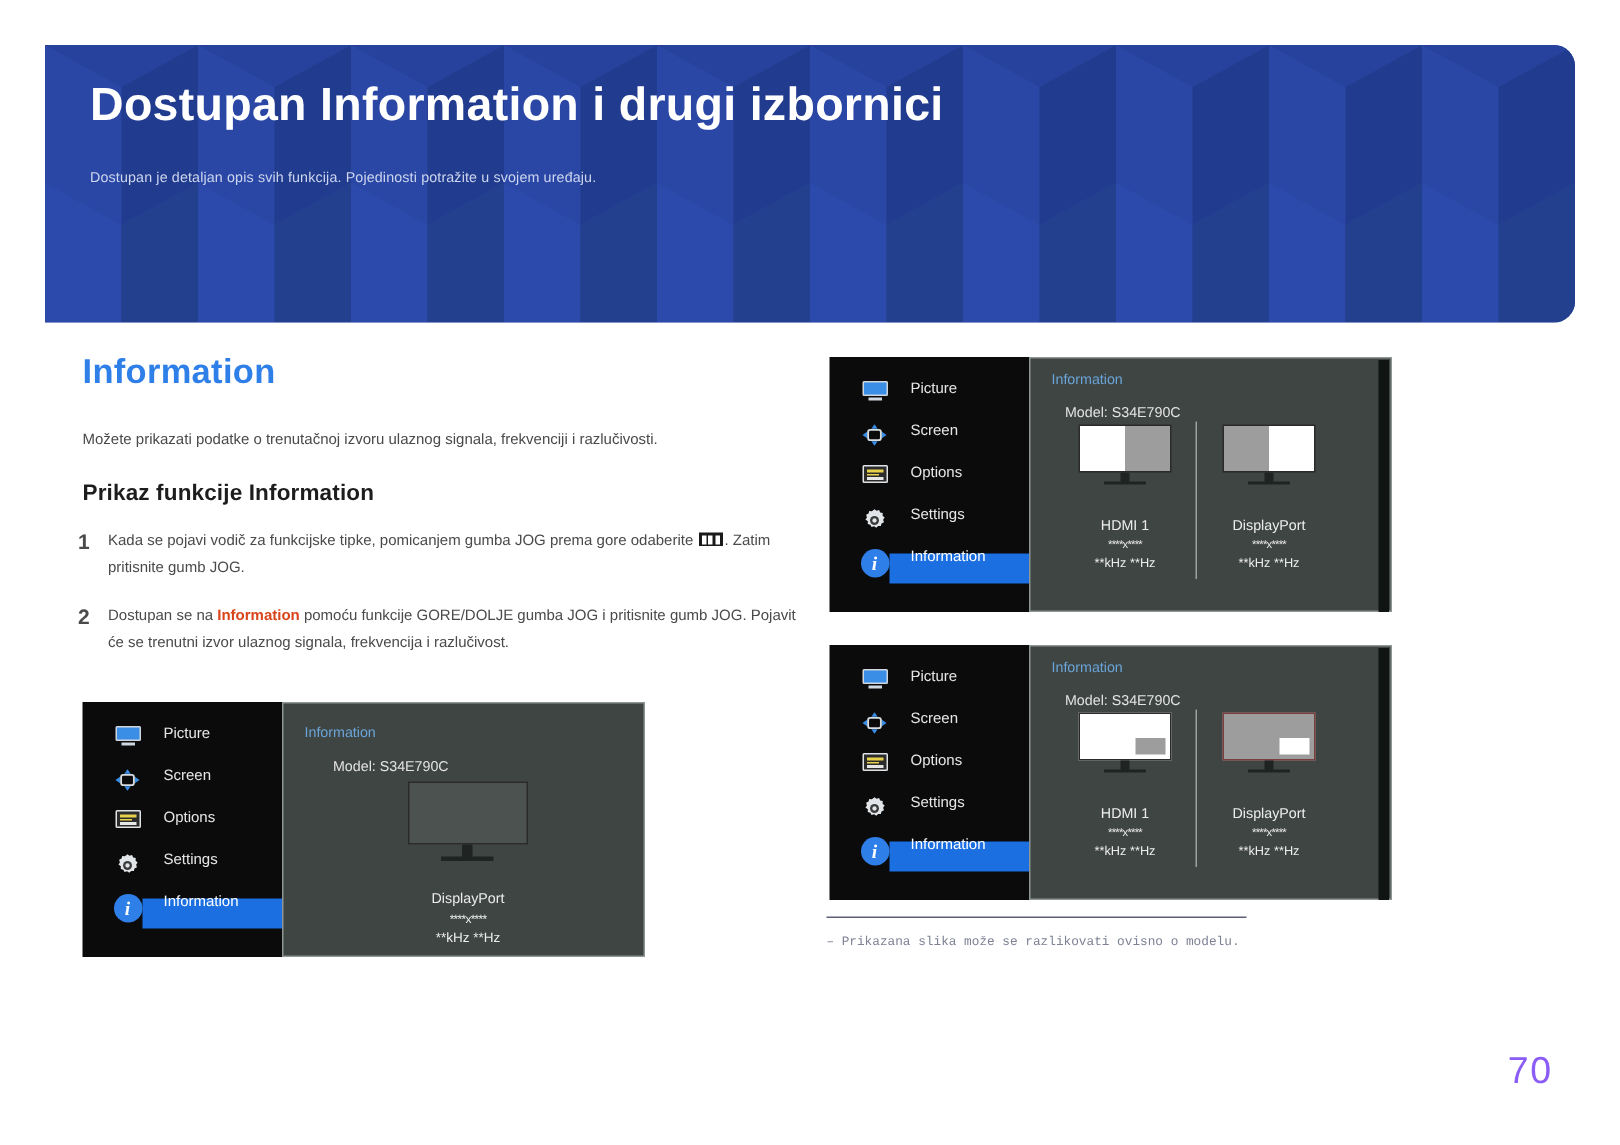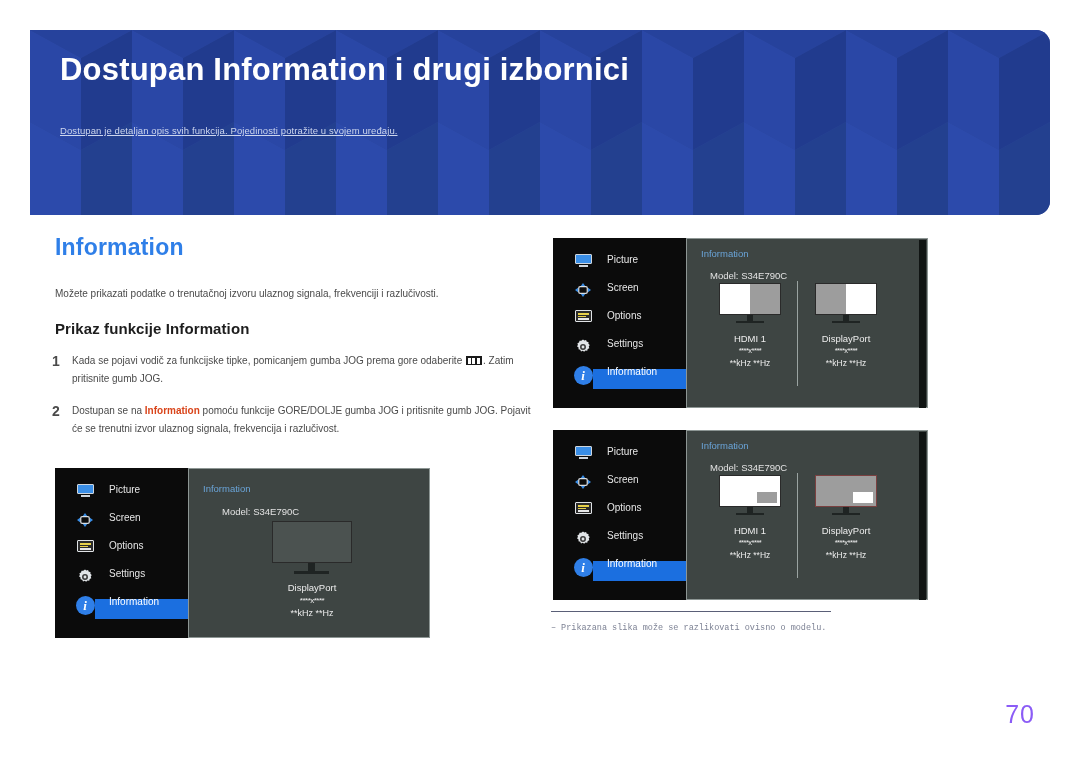--- a/index.html
+++ b/index.html
@@ -49,27 +49,26 @@
   .chapter-line .chapter-num { margin-left: 12px; }
   .chapter-title {
     color: #ffffff;
     font-size: 31px;
     font-weight: bold;
     line-height: 44px;
     letter-spacing: 0.2px;
     white-space: nowrap;
   }
   .chapter-sub {
-    margin-top: 32px;
+    margin-top: 20px;
     color: #cdd6ee;
     font-size: 9.5px;
     line-height: 14px;
     letter-spacing: 0.1px;
     white-space: nowrap;
-    text-decoration: underline;
   }
 
   
   .section-title {
     position: absolute;
     left: 55px;
     top: 234px;
     color: #2f7fe8;
     font-size: 23px;
     font-weight: bold;
@@ -214,21 +213,21 @@
   .mon .base {
     position: absolute;
     background: #1f2423;
   }
   .mon-caption {
     position: absolute;
     text-align: center;
     color: #ededed;
     white-space: nowrap;
   }
-  .mon-caption .l1 { display: block; }
+  .mon-caption .l1 { display: block; margin-top: 12px; }
   .mon-caption .l2 { display: block; letter-spacing: -0.5px; }
   .mon-caption .l3 { display: block; }
   .divider-v {
     position: absolute;
     background: #9aa3a1;
     width: 1px;
   }
 
   
   .footnote-rule {

